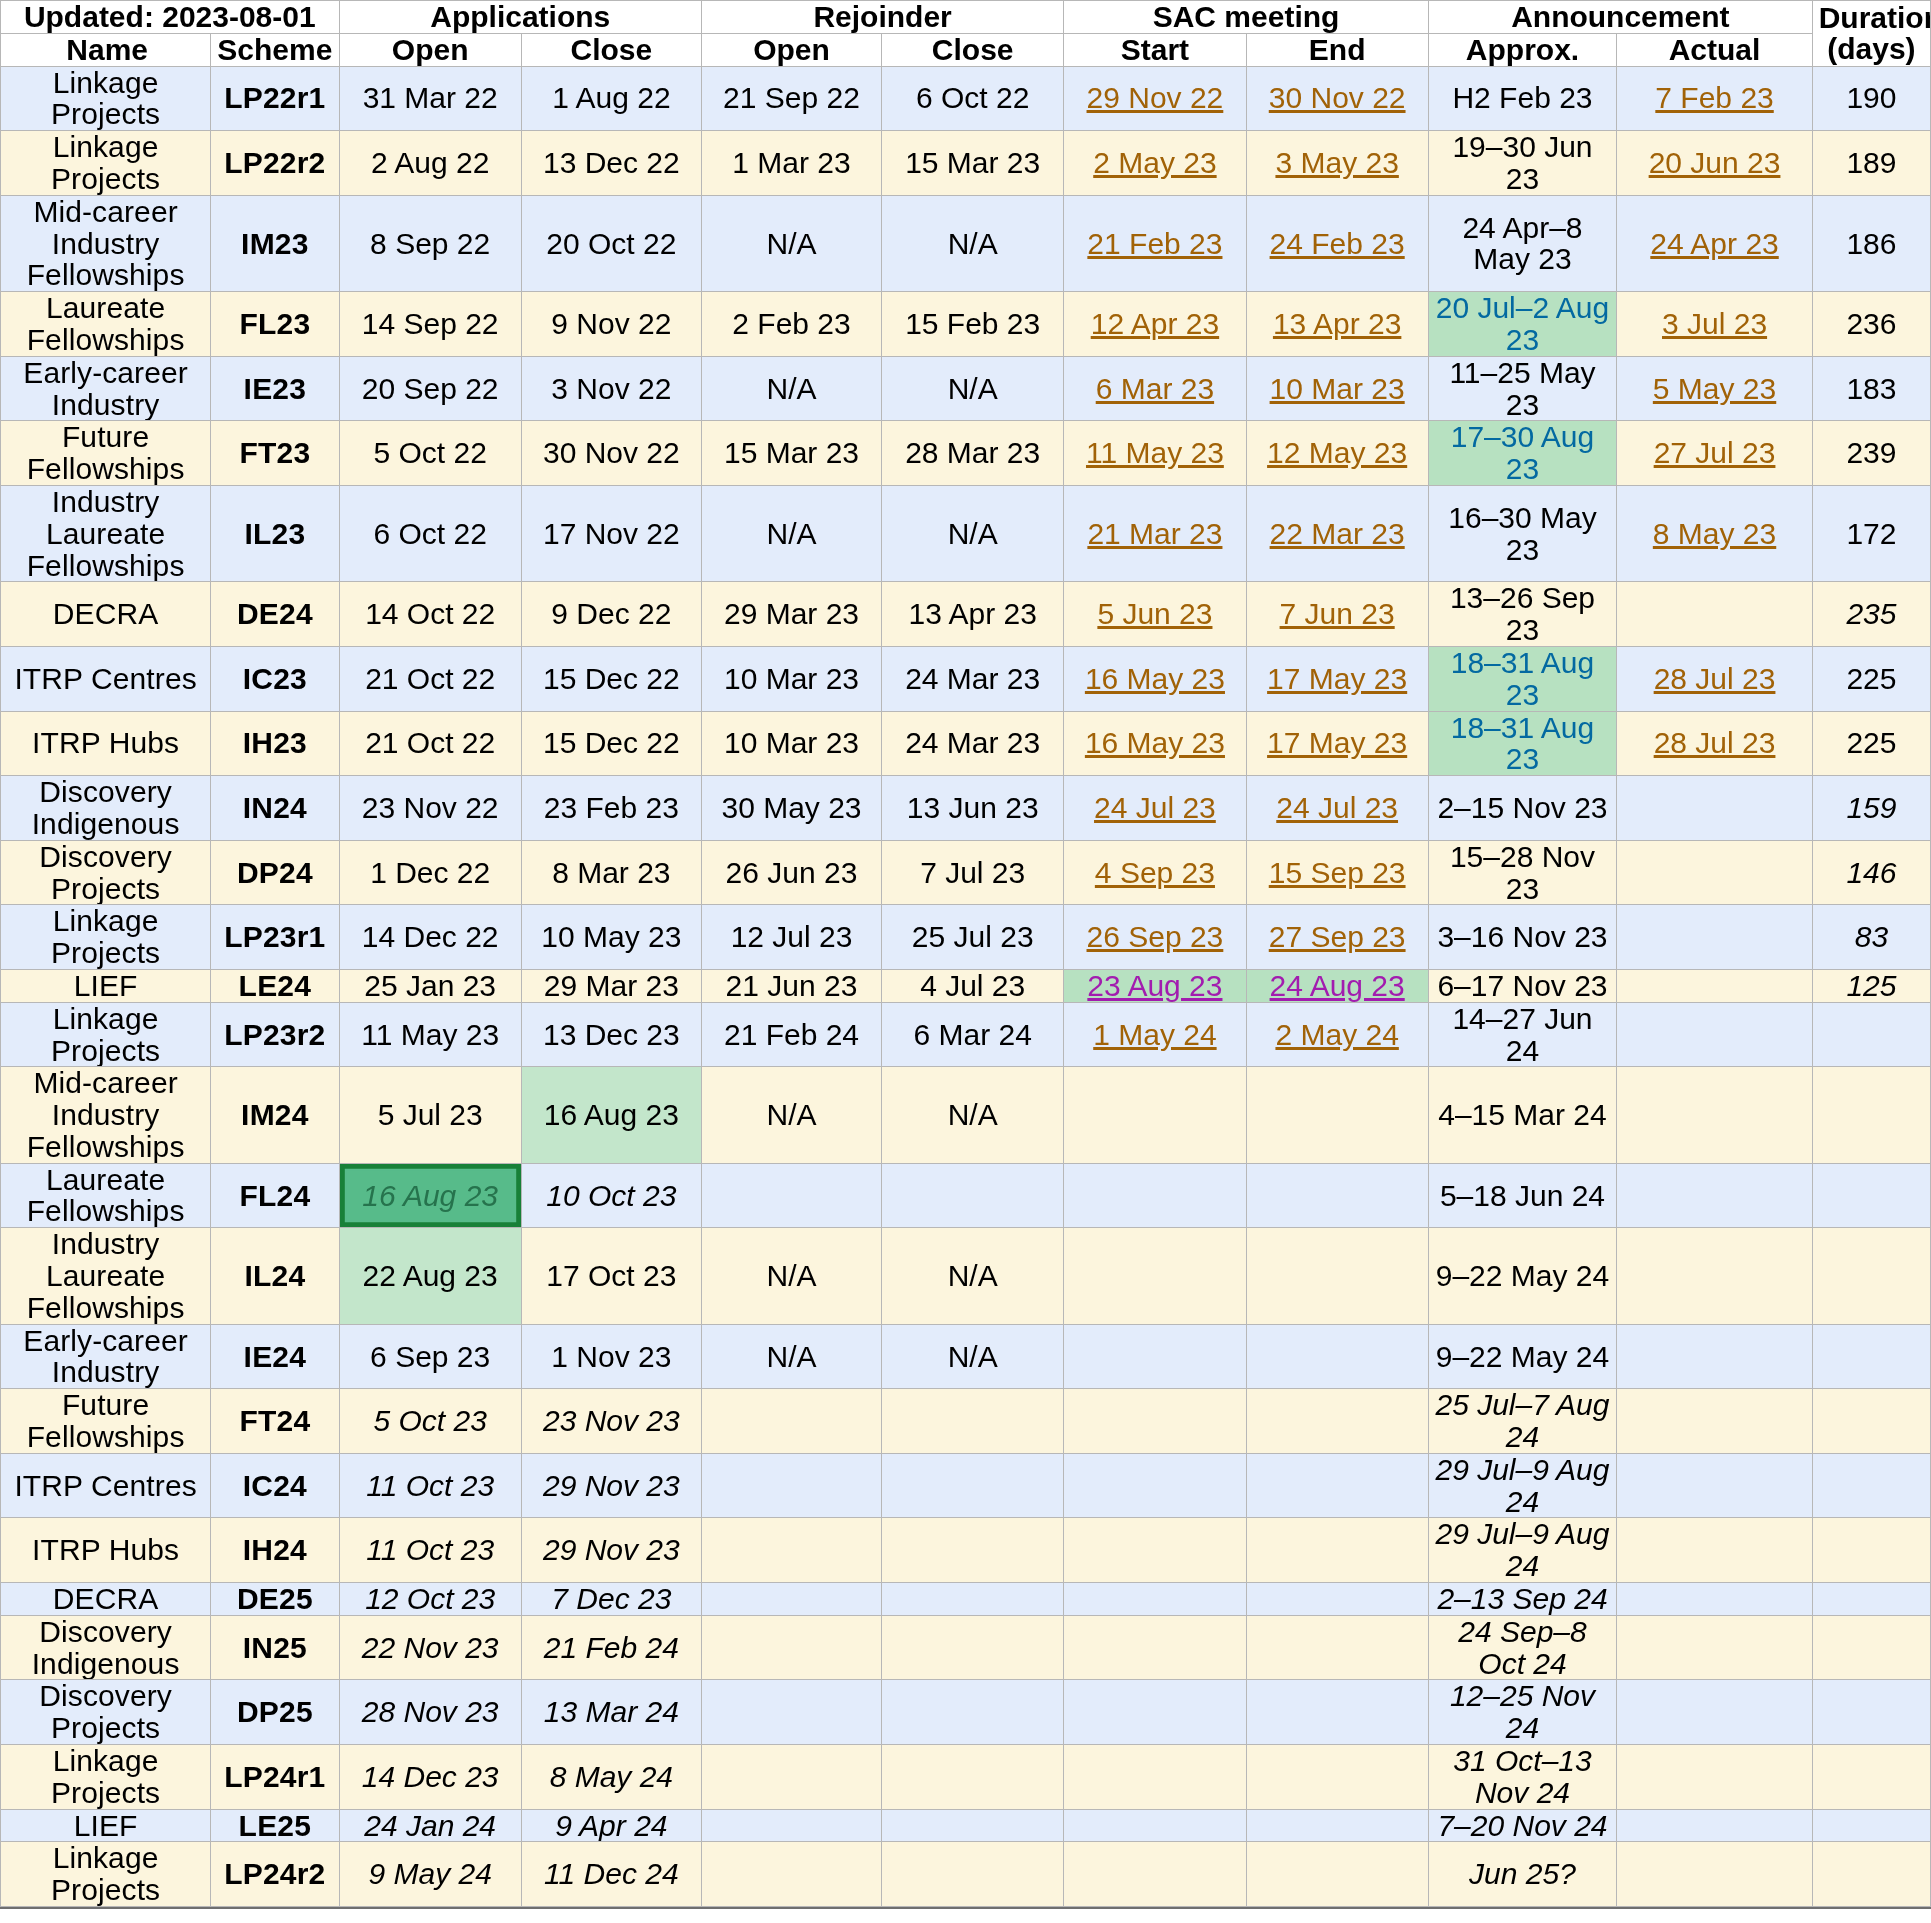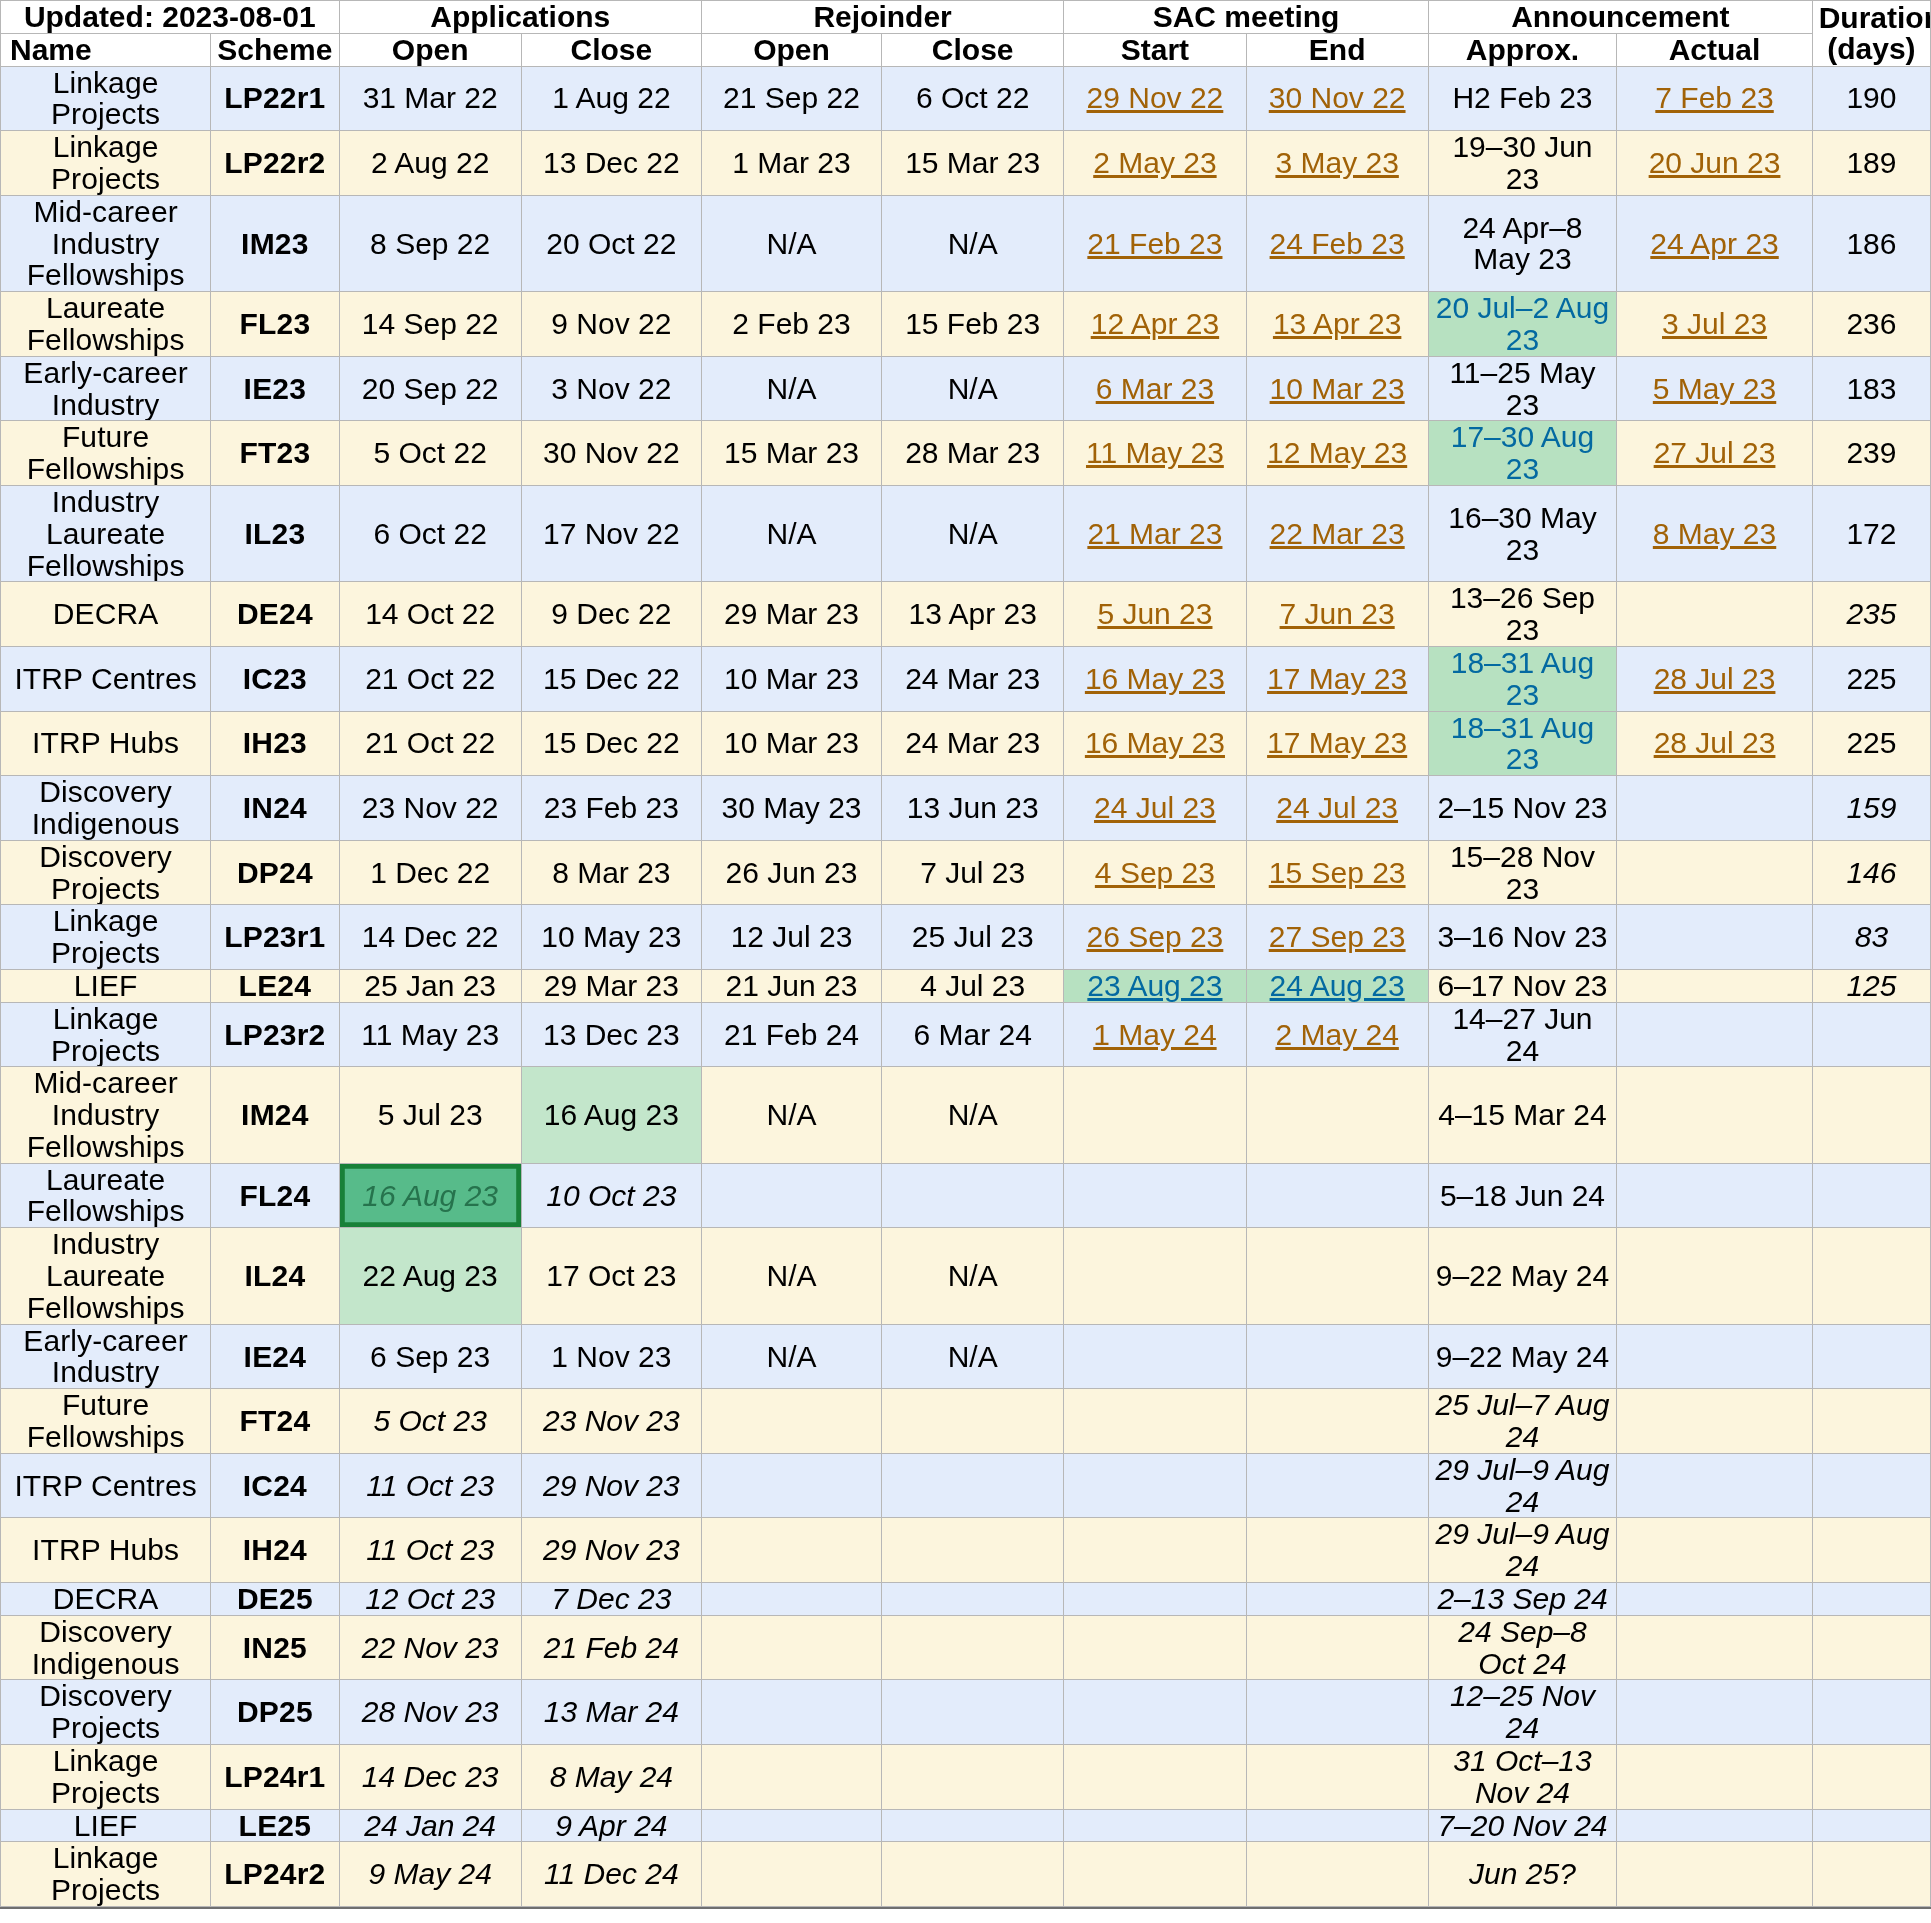--- a/index.html
+++ b/index.html
@@ -100,21 +100,21 @@
 
   
   .ital { font-style: italic; }
 
   
   .lnk {
     color: #a16207;
     text-decoration: underline;
   }
   .lnk-green {
-    color: #0369a1;
+    color: #a21caf;
     text-decoration: underline;
   }
 
   
   tr.rblue td.hl-green, tr.ryellow td.hl-green { background: #b7e1c1 !important; }
   tr.rblue td.hl-green-soft, tr.ryellow td.hl-green-soft { background: #c3e6cb !important; }
   td.hl-green span.approx-txt { color: #0369a1; }
 
   
   td.sel {
@@ -172,21 +172,21 @@
         <th class="hdr hdr-group gsep-l" colspan="2">Applications</th>
         <th class="hdr hdr-group gsep-l" colspan="2">Rejoinder</th>
         <th class="hdr hdr-group gsep-l" colspan="2">SAC meeting</th>
         <th class="hdr hdr-group gsep-l" colspan="2">Announcement</th>
         <th class="hdr hdr-duration gsep-l" rowspan="2">
           <div>Duration</div>
           <div>(days)</div>
         </th>
       </tr>
       <tr>
-        <th class="hdr hdr-sub" style="text-align:left; padding-left:9px;">Name</th>
+        <th class="hdr hdr-sub" style="text-align:center; padding-left:9px;">Name</th>
         <th class="hdr hdr-sub">Scheme</th>
         <th class="hdr hdr-sub gsep-l">Open</th>
         <th class="hdr hdr-sub">Close</th>
         <th class="hdr hdr-sub gsep-l">Open</th>
         <th class="hdr hdr-sub">Close</th>
         <th class="hdr hdr-sub gsep-l">Start</th>
         <th class="hdr hdr-sub">End</th>
         <th class="hdr hdr-sub gsep-l">Approx.</th>
         <th class="hdr hdr-sub">Actual</th>
       </tr>

